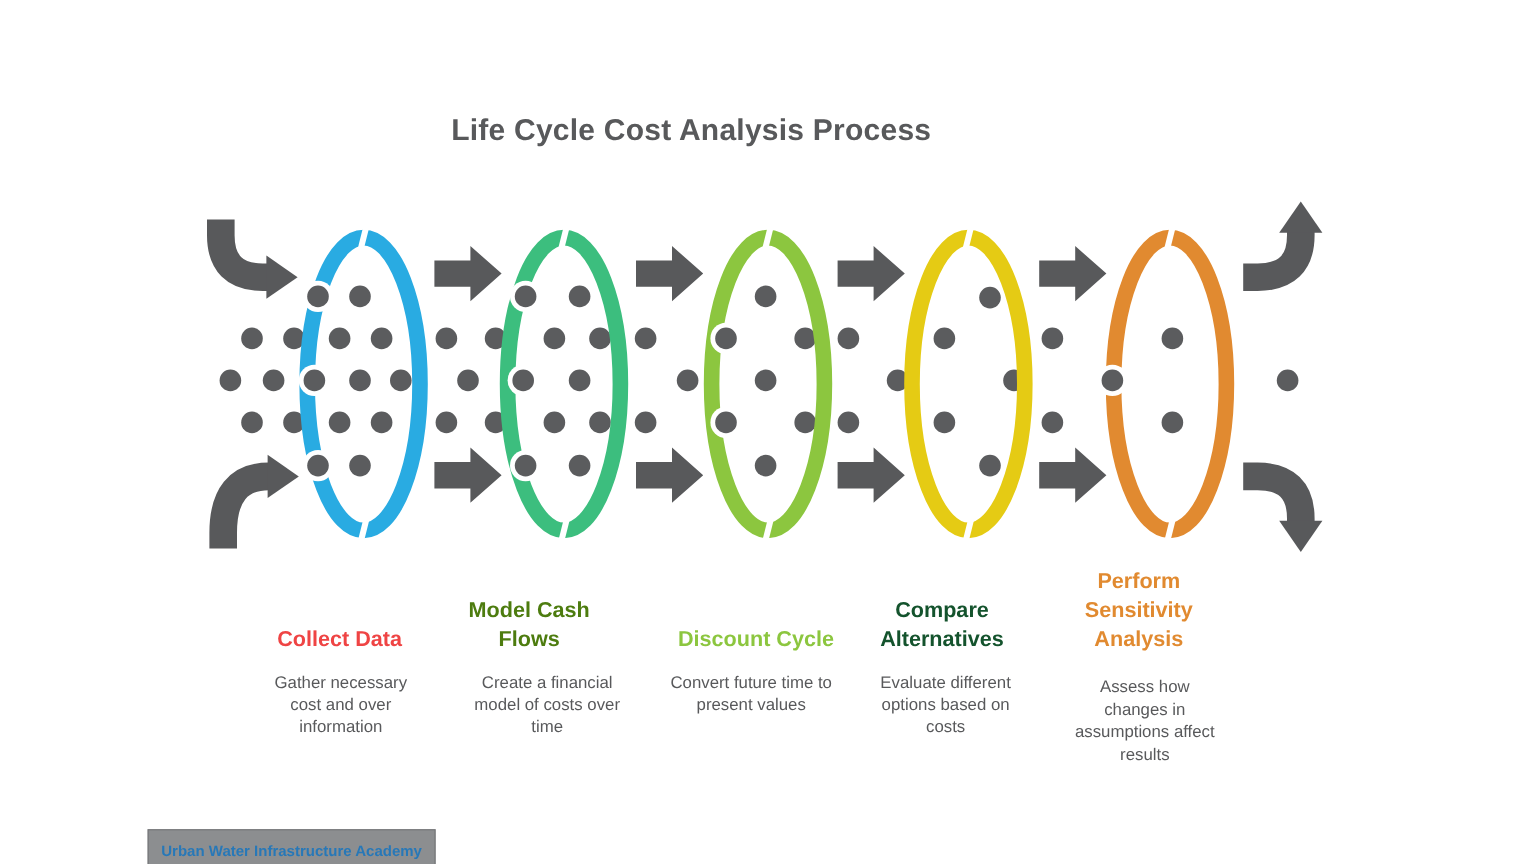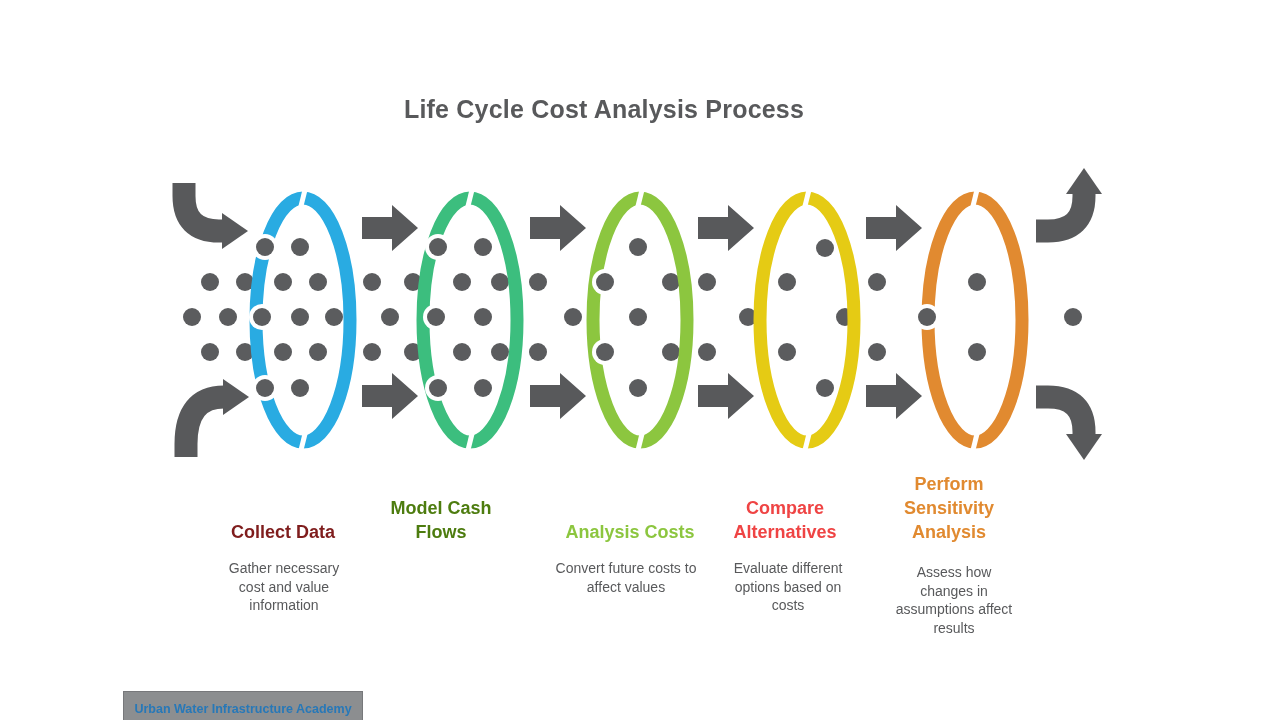--- a/index.html
+++ b/index.html
@@ -2,21 +2,21 @@
 <html><head>
 <meta charset="utf-8">
 <style>
   html,body{margin:0;padding:0;background:#fff;}
   body{
     width:1280px;height:720px;position:relative;overflow:hidden;
     font-family:"Liberation Sans","DejaVu Sans",sans-serif;
   }
   .page-title{
     position:absolute;left:0;top:95px;width:1152px;text-align:center;
-    font-size:25px;font-weight:bold;color:#58595B;letter-spacing:0.2px;padding-left:28px;
+    font-size:25px;font-weight:bold;color:#58595B;letter-spacing:0.2px;
   }
   #diagram-svg{position:absolute;left:0;top:0;}
   .garrow{fill:none;stroke-width:23;}
   .stage-col{position:absolute;top:472px;width:170px;display:flex;flex-direction:column;}
   .stage-title{
     min-height:72px;display:flex;align-items:flex-end;justify-content:center;
     text-align:center;font-weight:bold;font-size:18px;line-height:24px;
   }
   .stage-desc{
     margin-top:15px;text-align:center;font-size:14px;line-height:18.5px;color:#58595B;
@@ -133,32 +133,33 @@
       <polygon points="530,385 560,385 560,373 586,396 560,419 560,407 530,407" fill="#58595B"></polygon>
       <polygon points="698,217 728,217 728,205 754,228 728,251 728,239 698,239" fill="#58595B"></polygon>
       <polygon points="698,385 728,385 728,373 754,396 728,419 728,407 698,407" fill="#58595B"></polygon>
       <polygon points="866,217 896,217 896,205 922,228 896,251 896,239 866,239" fill="#58595B"></polygon>
       <polygon points="866,385 896,385 896,373 922,396 896,419 896,407 866,407" fill="#58595B"></polygon>
     </g>
 </svg>
 
 <div id="stage-labels">
     <div class="stage-col" style="left: 218px;">
-      <div class="stage-title" style="color: #7f1d1d; max-width: 130px;">Collect Data</div>
-      <div class="stage-desc" style="max-width: 132px;">Gather necessary cost and value information</div>
+      <div class="stage-title" style="color: #ef4444; max-width: 130px;">Collect Data</div>
+      <div class="stage-desc" style="max-width: 132px;">Gather necessary cost and over information</div>
     </div>
     <div class="stage-col" style="left: 385px;">
       <div class="stage-title" style="color: #4d7c0f; max-width: 112px;">Model Cash Flows</div>
+      <div class="stage-desc" style="max-width: 142px;">Create a financial model of costs over time</div>
     </div>
     <div class="stage-col" style="left: 555px;">
-      <div class="stage-title" style="color: rgb(140, 198, 63); max-width: 150px;">Analysis Costs</div>
-      <div class="stage-desc" style="max-width: 142px;">Convert future costs to affect values</div>
+      <div class="stage-title" style="color: rgb(140, 198, 63); max-width: 150px;">Discount Cycle</div>
+      <div class="stage-desc" style="max-width: 142px;">Convert future time to present values</div>
     </div>
     <div class="stage-col" style="left: 722px;">
-      <div class="stage-title" style="color: #ef4444; max-width: 126px;">Compare Alternatives</div>
+      <div class="stage-title" style="color: #14532d; max-width: 126px;">Compare Alternatives</div>
       <div class="stage-desc" style="max-width: 132px;">Evaluate different options based on costs</div>
     </div>
     <div class="stage-col" style="left: 890px;">
       <div class="stage-title" style="color: rgb(225, 138, 48); max-width: 118px;">Perform Sensitivity Analysis</div>
       <div class="stage-desc" style="max-width: 128px; margin-top: 19px;">Assess how changes in assumptions affect results</div>
     </div>
   </div>
 
 <div class="watermark" style="background: rgb(140, 142, 144); color: rgb(39, 120, 184);">Urban Water Infrastructure Academy</div>
 

